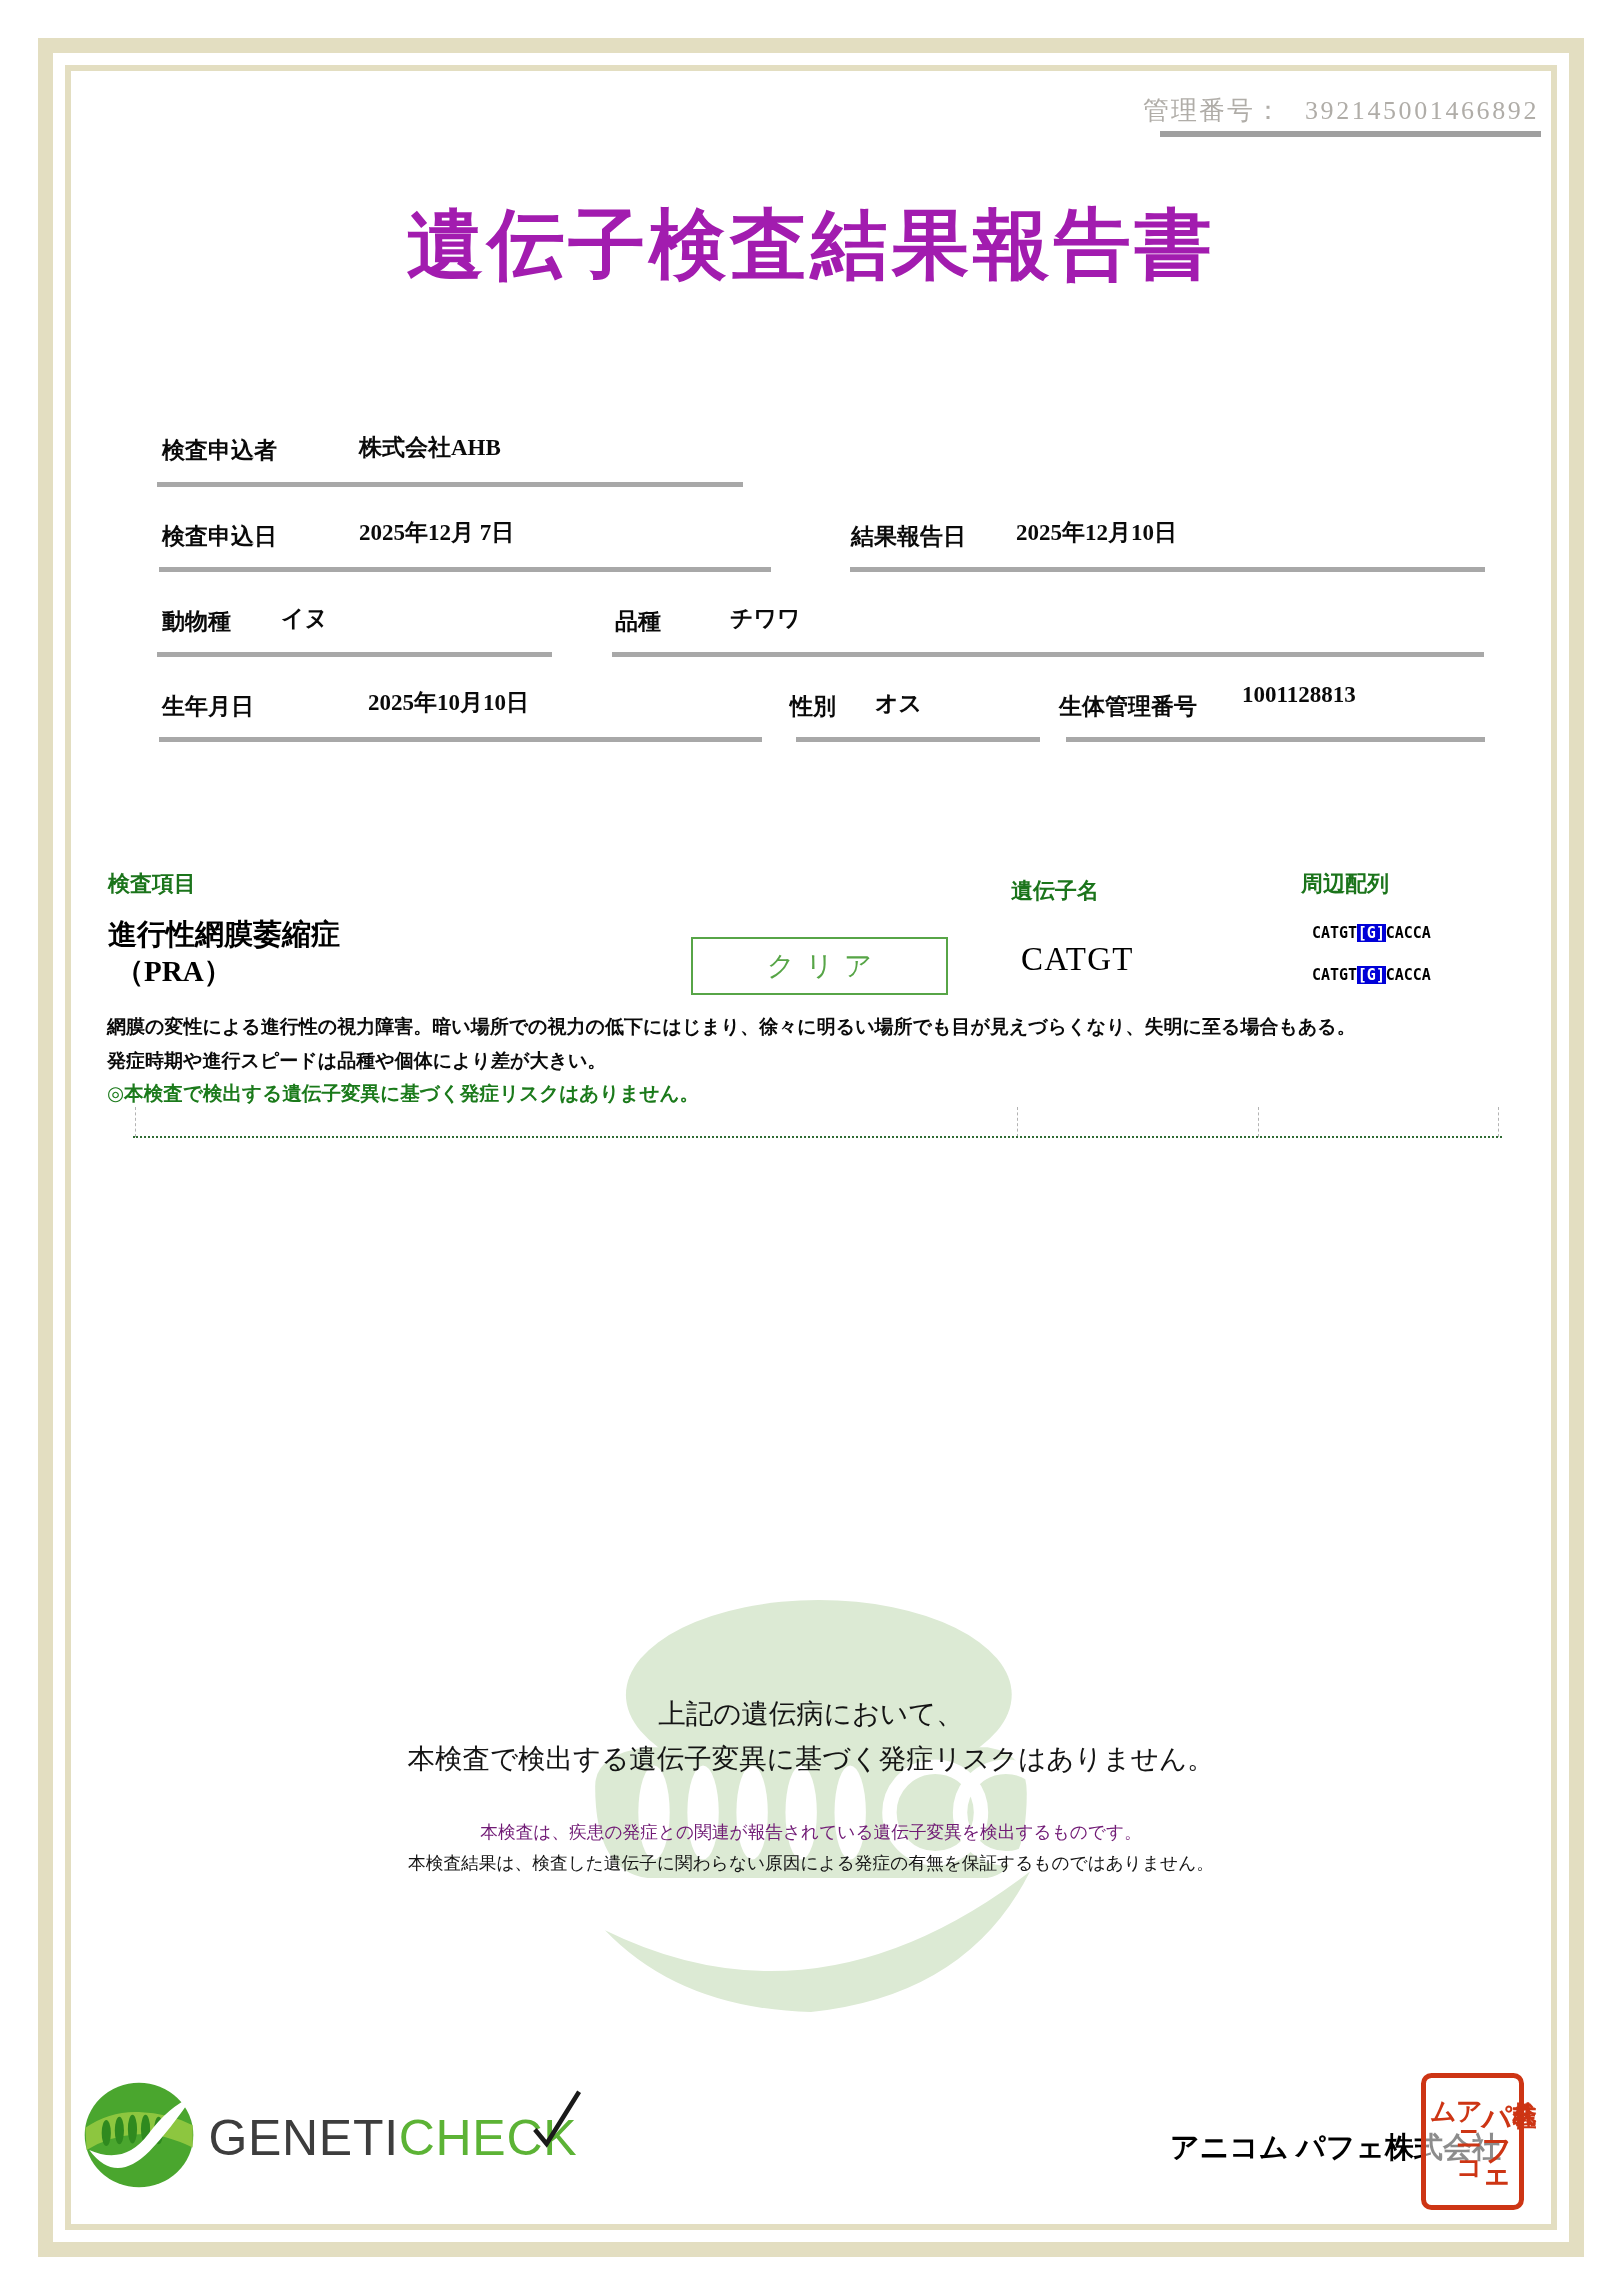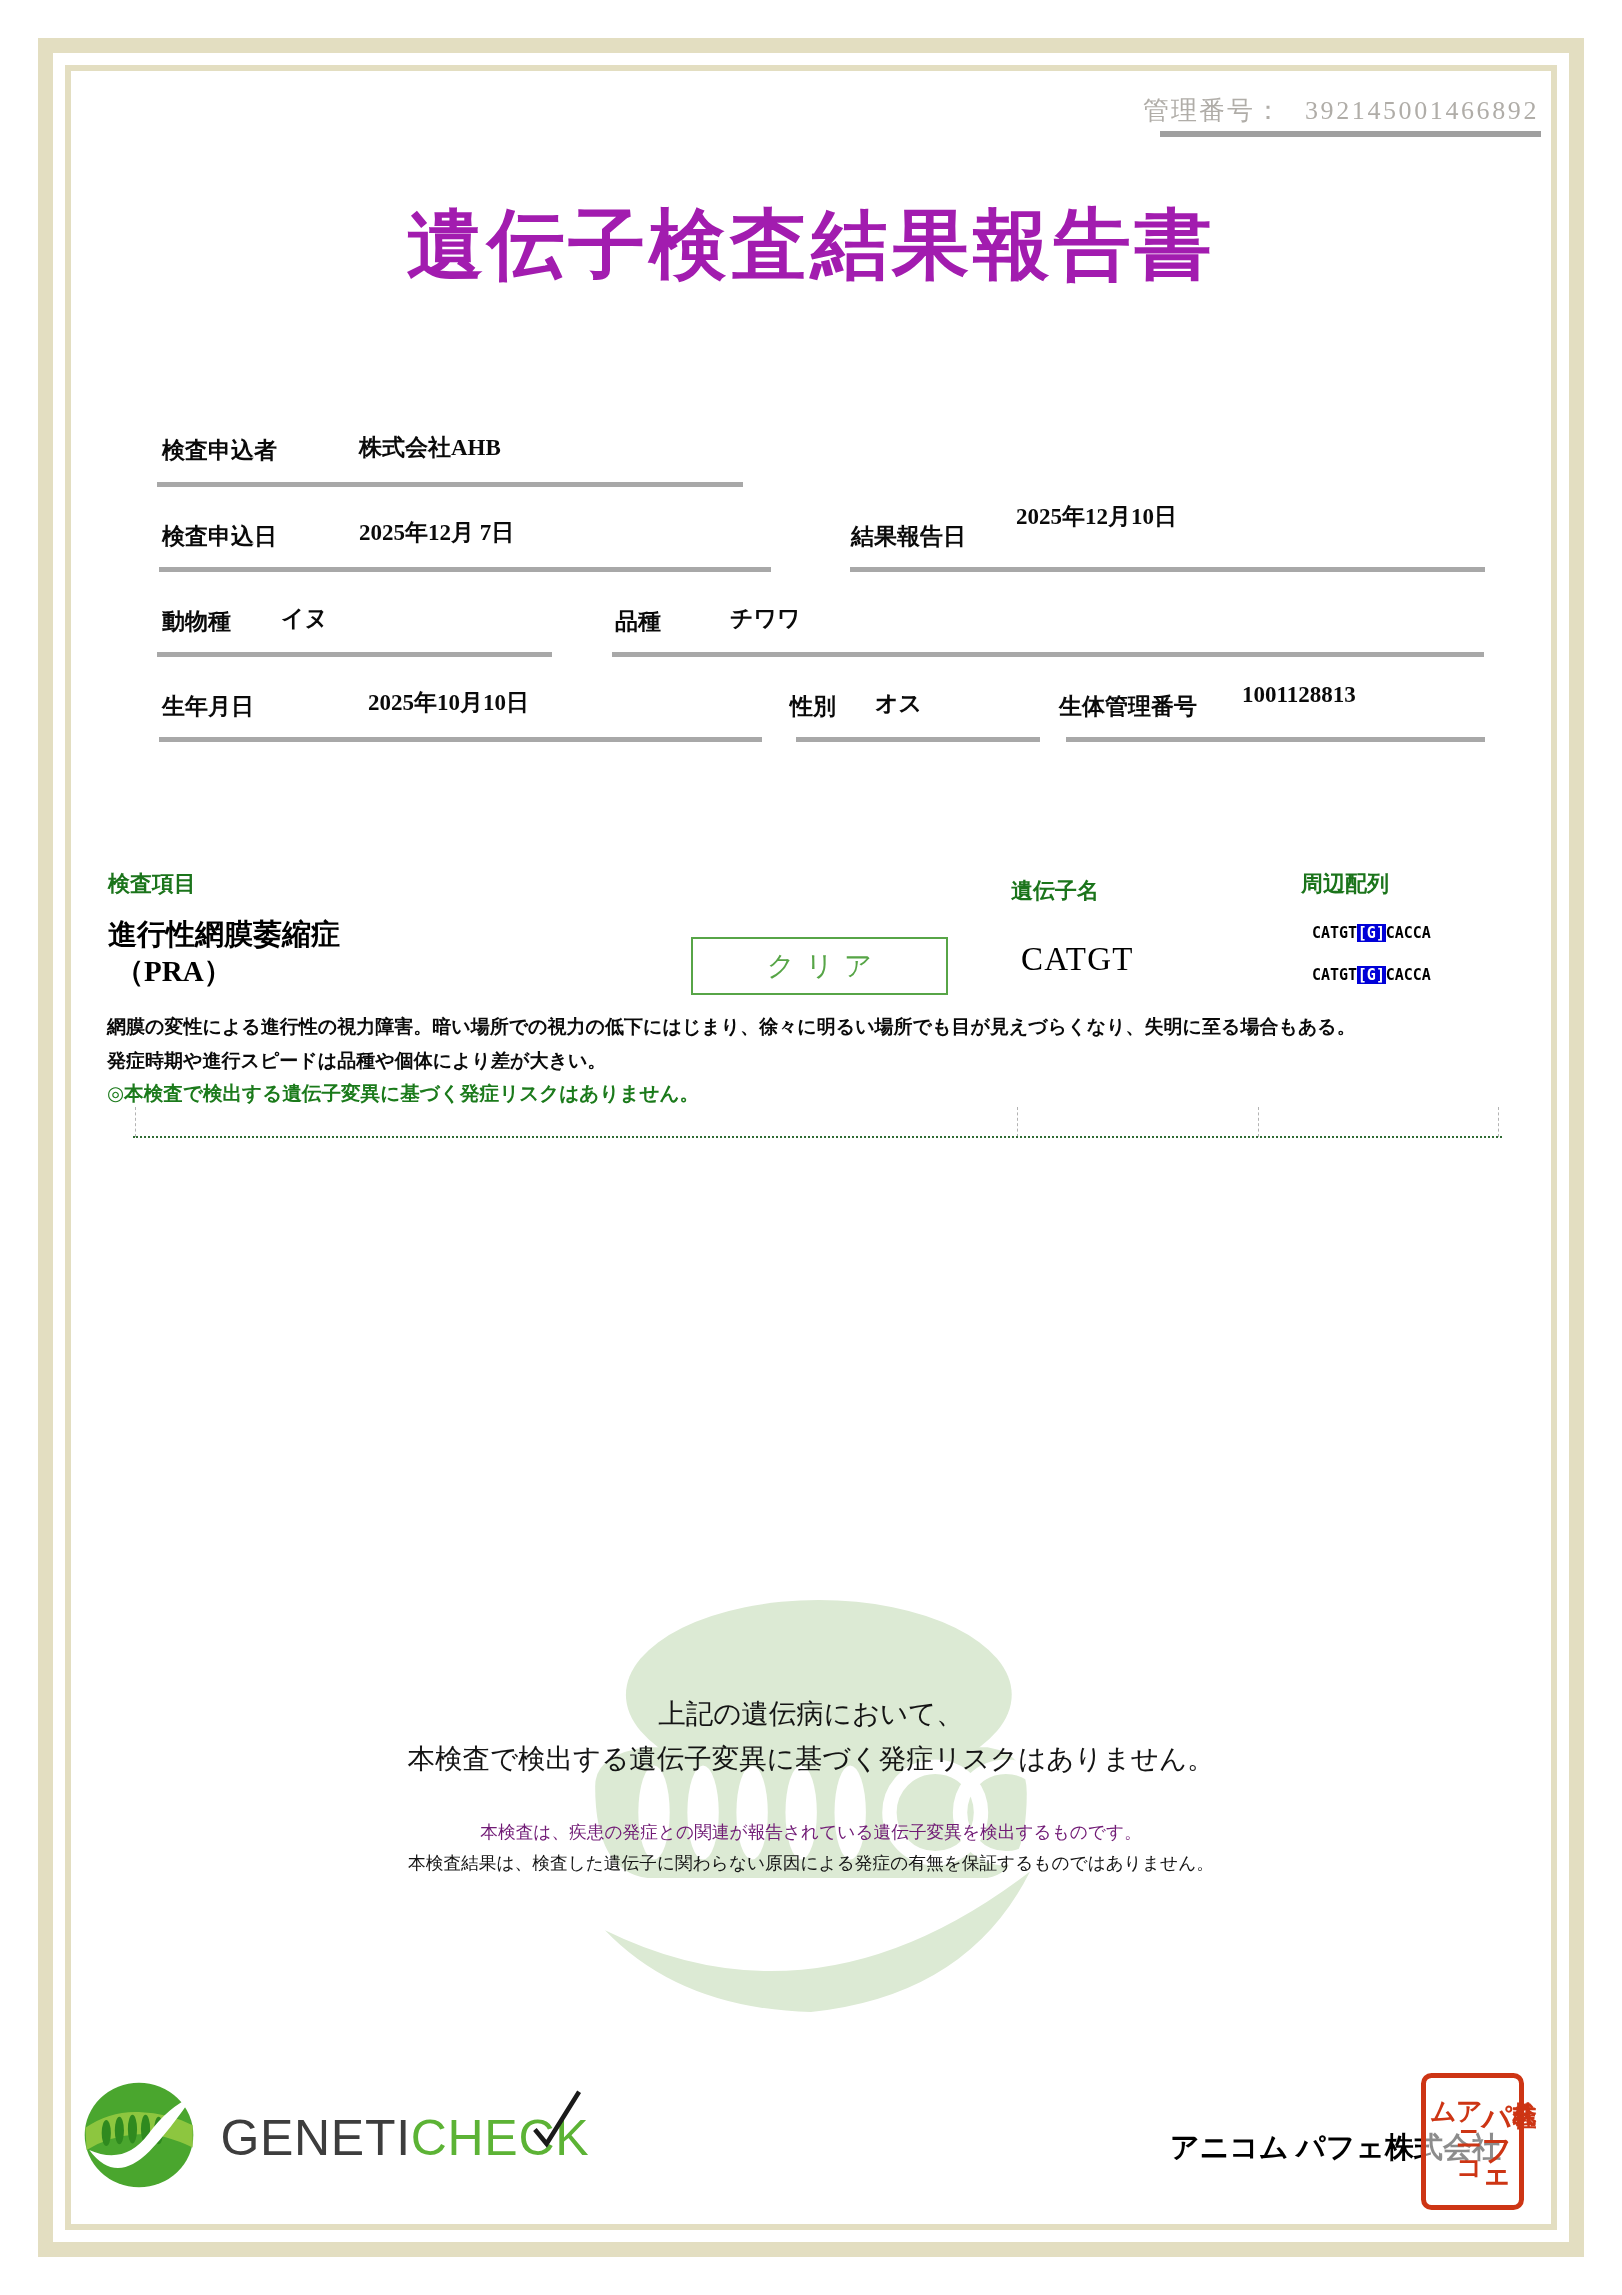--- a/index.html
+++ b/index.html
@@ -50,21 +50,21 @@
   
   .sum1{left:0;right:0;top:1696px;text-align:center;font-family:"Liberation Sans","DejaVu Sans",sans-serif;font-size:27.5px;color:#141414;}
   .sum2{left:0;right:0;top:1741px;text-align:center;font-family:"Liberation Sans","DejaVu Sans",sans-serif;font-size:27.5px;color:#141414;}
   .note1{left:0;right:0;top:1820px;text-align:center;font-family:"Liberation Sans","DejaVu Sans",sans-serif;font-size:17.7px;color:#701a75;}
   .note2{left:0;right:0;top:1851px;text-align:center;font-family:"Liberation Sans","DejaVu Sans",sans-serif;font-size:17.7px;color:#141414;}
 
   
   .watermark{left:569px;top:1590px;opacity:1;pointer-events:none;}
 
   
-  .logo-wrap{left:84px;top:2082px;display:flex;align-items:center;gap:12px;}
+  .logo-wrap{left:84px;top:2082px;display:flex;align-items:center;}
   .logo-text{font-family:"Liberation Sans","DejaVu Sans",sans-serif;font-size:50px;font-weight:400;letter-spacing:0.7px;margin-left:14.4px;white-space:nowrap;position:relative;top:2.6px;}
   .logo-text .dark{color:#3d3d3d;}
   .logo-text .green{color:#5cb335;}
   .logo-check{position:absolute;left:531px;top:2089px;}
 
   
   .company{left:1170px;top:2128px;font-size:29px;font-weight:bold;color:#000;white-space:nowrap;}
   .seal{
     left:1421px;top:2073px;width:103px;height:137px;
     border:5.2px solid #cd3514;border-radius:10.5px;box-sizing:border-box;
@@ -106,21 +106,21 @@
 
   <div class="abs title">遺伝子検査結果報告書</div>
 
   <div class="abs lbl" style="left:162px;top:435px;">検査申込者</div>
   <div class="abs val" style="left:359px;top:432px;">株式会社AHB</div>
   <div class="abs uline" style="left:157px;top:482px;width:586px;"></div>
 
   <div class="abs lbl" style="left:162px;top:521px;">検査申込日</div>
   <div class="abs val" style="left:359px;top:517px;">2025年12月 7日</div>
   <div class="abs lbl" style="left:851px;top:521px;font-family:Liberation Mono, monospace;">結果報告日</div>
-  <div class="abs val" style="left:1016px;top:501px;">2025年12月10日</div>
+  <div class="abs val" style="left:1016px;top:517px;">2025年12月10日</div>
   <div class="abs uline" style="left:159px;top:567px;width:612px;"></div>
   <div class="abs uline" style="left:850px;top:567px;width:635px;"></div>
 
   <div class="abs lbl" style="left:162px;top:606px;">動物種</div>
   <div class="abs val" style="left:281px;top:603px;">イヌ</div>
   <div class="abs lbl" style="left:615px;top:606px;">品種</div>
   <div class="abs val" style="left:730px;top:603px;">チワワ</div>
   <div class="abs uline" style="left:157px;top:652px;width:395px;"></div>
   <div class="abs uline" style="left:612px;top:652px;width:872px;"></div>
 

